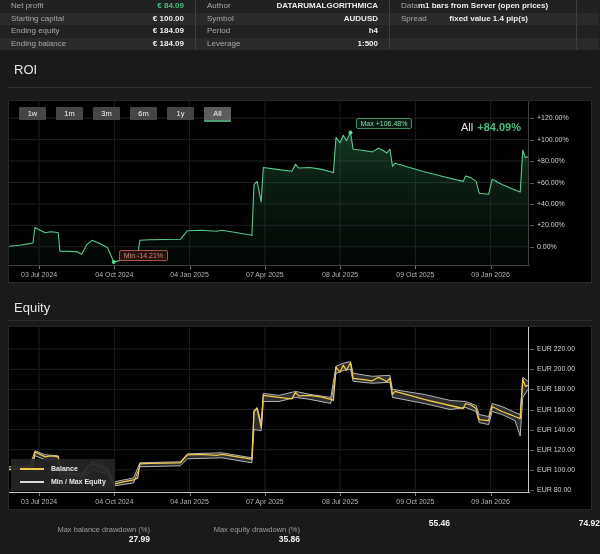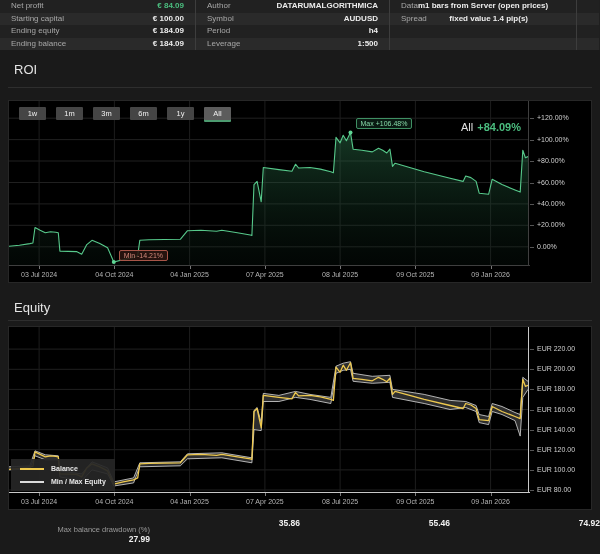--- a/index.html
+++ b/index.html
@@ -278,20 +278,21 @@
       </div>
     </div>
 </div>
 
 <div class="footer">
     <div class="footer-cell">
       <div class="footer-label">Max balance drawdown (%)</div>
       <div class="footer-value">27.99</div>
     </div>
     <div class="footer-cell">
+      <div class="footer-label">Max equity drawdown (%)</div>
       <div class="footer-value">35.86</div>
     </div>
     <div class="footer-cell">
       <div class="footer-value">55.46</div>
     </div>
     <div class="footer-cell">
       <div class="footer-value">74.92</div>
     </div>
   </div>
 

